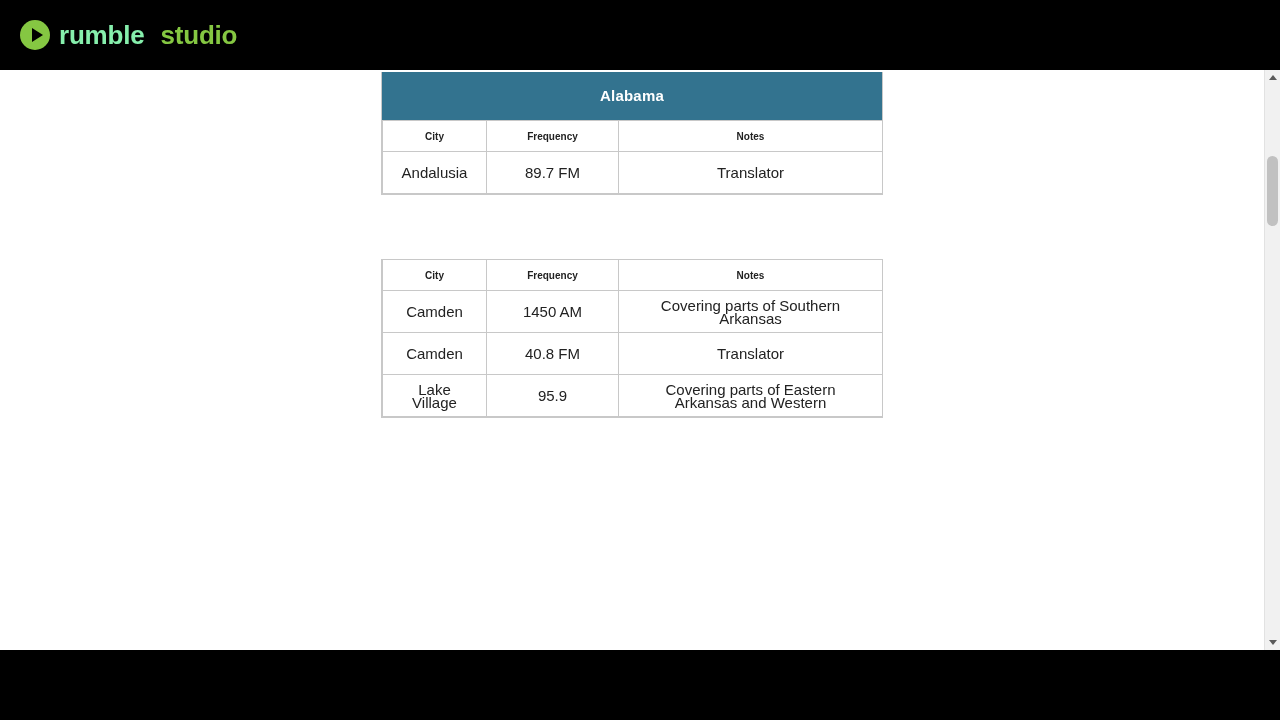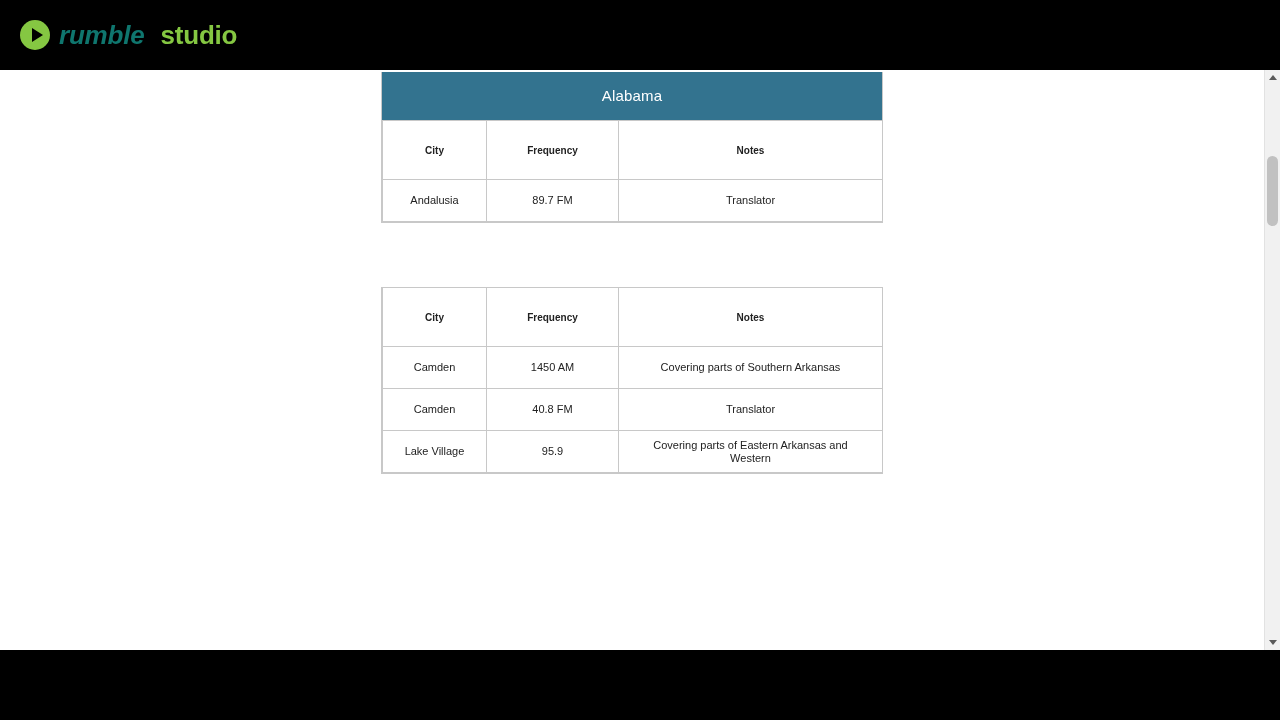--- a/index.html
+++ b/index.html
@@ -50,21 +50,21 @@
     border-left: 11px solid #000;
     border-top: 7px solid transparent;
     border-bottom: 7px solid transparent;
     margin-left: 4px;
   }
   .logo-text {
     font-size: 26px;
     font-weight: bold;
     letter-spacing: -0.2px;
   }
-  .logo-rumble { color: #0f766e; font-style: italic; }
+  .logo-rumble { color: #86efac; }
   .logo-studio { color: #85c742; margin-left: 16px; }
 
   
   .page-viewport {
     position: absolute;
     top: 70px; left: 0;
     width: 1280px;
     height: 580px;
     background: #ffffff;
     overflow: hidden;
@@ -89,44 +89,44 @@
     width: 500px;
     margin: 0 auto;
     border: 1px solid #c8c8c8;
     border-top: none;
     background: #fff;
   }
   .table-title {
     background: #33738f;
     color: #ffffff;
     font-size: 15px;
-    font-weight: normal;
+    font-weight: bold;
     text-align: center;
     padding: 15px 0 16px 0;
     letter-spacing: 0.2px;
   }
   table.freq {
     width: 100%;
     border-collapse: collapse;
     table-layout: fixed;
   }
   table.freq th, table.freq td {
     border: 1px solid #c8c8c8;
     text-align: center;
     color: #222222;
-    padding: 14px;
+    padding: 0;
   }
   table.freq th {
     font-size: 10px;
     font-weight: bold;
     height: 30px;
     background: #ffffff;
   }
   table.freq td {
-    font-size: 11px;
+    font-size: 15px;
     font-weight: normal;
     height: 35px;
     line-height: 13px;
     padding: 3px 18px;
   }
   .col-city   { width: 104px; }
   .col-freq   { width: 132px; }
   .col-notes  { width: 264px; }
 
   .gap-block { height: 64px; }

